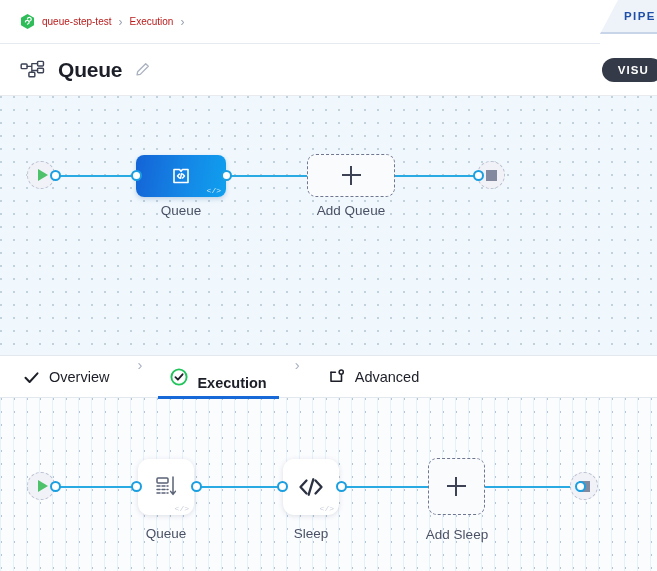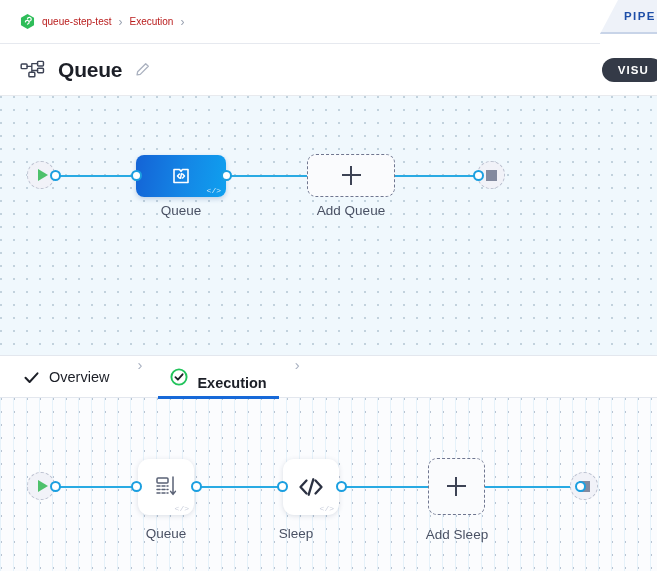--- a/index.html
+++ b/index.html
@@ -278,20 +278,30 @@
         <svg width="18" height="18" viewBox="0 0 18 18">
           <circle cx="9" cy="9" r="7.6" fill="none" stroke="#21c35b" stroke-width="1.9"></circle>
           <path d="M5.4 9.2 L7.9 11.7 L12.6 6.3" fill="none" stroke="#1c1f27" stroke-width="1.8" stroke-linecap="round" stroke-linejoin="round"></path>
         </svg>
       </span>
       <span class="st-lbl">Execution</span>
     </div>
 
     <span class="tab-sep">›</span>
 
+    <div class="steptab">
+      <span class="st-ico">
+        <svg width="18" height="18" viewBox="0 0 18 18">
+          <path d="M3 4.2 v9 h10.5 v-5.6" fill="none" stroke="#1c1f27" stroke-width="1.6" stroke-linecap="round" stroke-linejoin="round"></path>
+          <path d="M3 4.2 h4.4" fill="none" stroke="#1c1f27" stroke-width="1.6" stroke-linecap="round"></path>
+          <circle cx="13.2" cy="4.1" r="2.1" fill="none" stroke="#1c1f27" stroke-width="1.5"></circle>
+        </svg>
+      </span>
+      <span class="st-lbl">Advanced</span>
+    </div>
   </div>
 
   <div class="canvas canvas-bottom">
 
     <div class="edge" style="left:46px; top:88px; width:96px;"></div>
     <div class="edge" style="left:194px; top:88px; width:92px;"></div>
     <div class="edge" style="left:338px; top:88px; width:94px;"></div>
     <div class="edge" style="left:482px; top:88px; width:96px;"></div>
 
     <div class="endcircle" style="left:27px; top:74px;">
@@ -314,21 +324,21 @@
     <div class="node-label" style="left:128px; top:128px; width:76px;">Queue</div>
 
     <div class="node-white" style="left:283px; top:61px;">
       <svg width="30" height="26" viewBox="0 0 30 26">
         <path d="M10.5 6.5 L4.5 13 L10.5 19.5 M19.5 6.5 L25.5 13 L19.5 19.5 M17.3 5.3 L12.7 20.7" fill="none" stroke="#2b3142" stroke-width="2.3" stroke-linecap="round" stroke-linejoin="round"></path>
       </svg>
       <span class="corner-code">&lt;/&gt;</span>
     </div>
     <div class="port" style="left:277px; top:83px;"></div>
     <div class="port" style="left:336px; top:83px;"></div>
-    <div class="node-label" style="left:258px; top:128px; width:76px;">Sleep</div>
+    <div class="node-label" style="left:273px; top:128px; width:76px;">Sleep</div>
 
     <div class="node-dash" style="left:428px; top:60px; width:57px; height:57px;">
       <div class="plus"></div>
     </div>
     <div class="node-label" style="left:418px; top:129px; width:78px;">Add Sleep</div>
 
     <div class="port" style="left:575px; top:83px;"></div>
     <div class="endcircle" style="left:570px; top:74px;">
       <div class="stop-sq"></div>
     </div>

